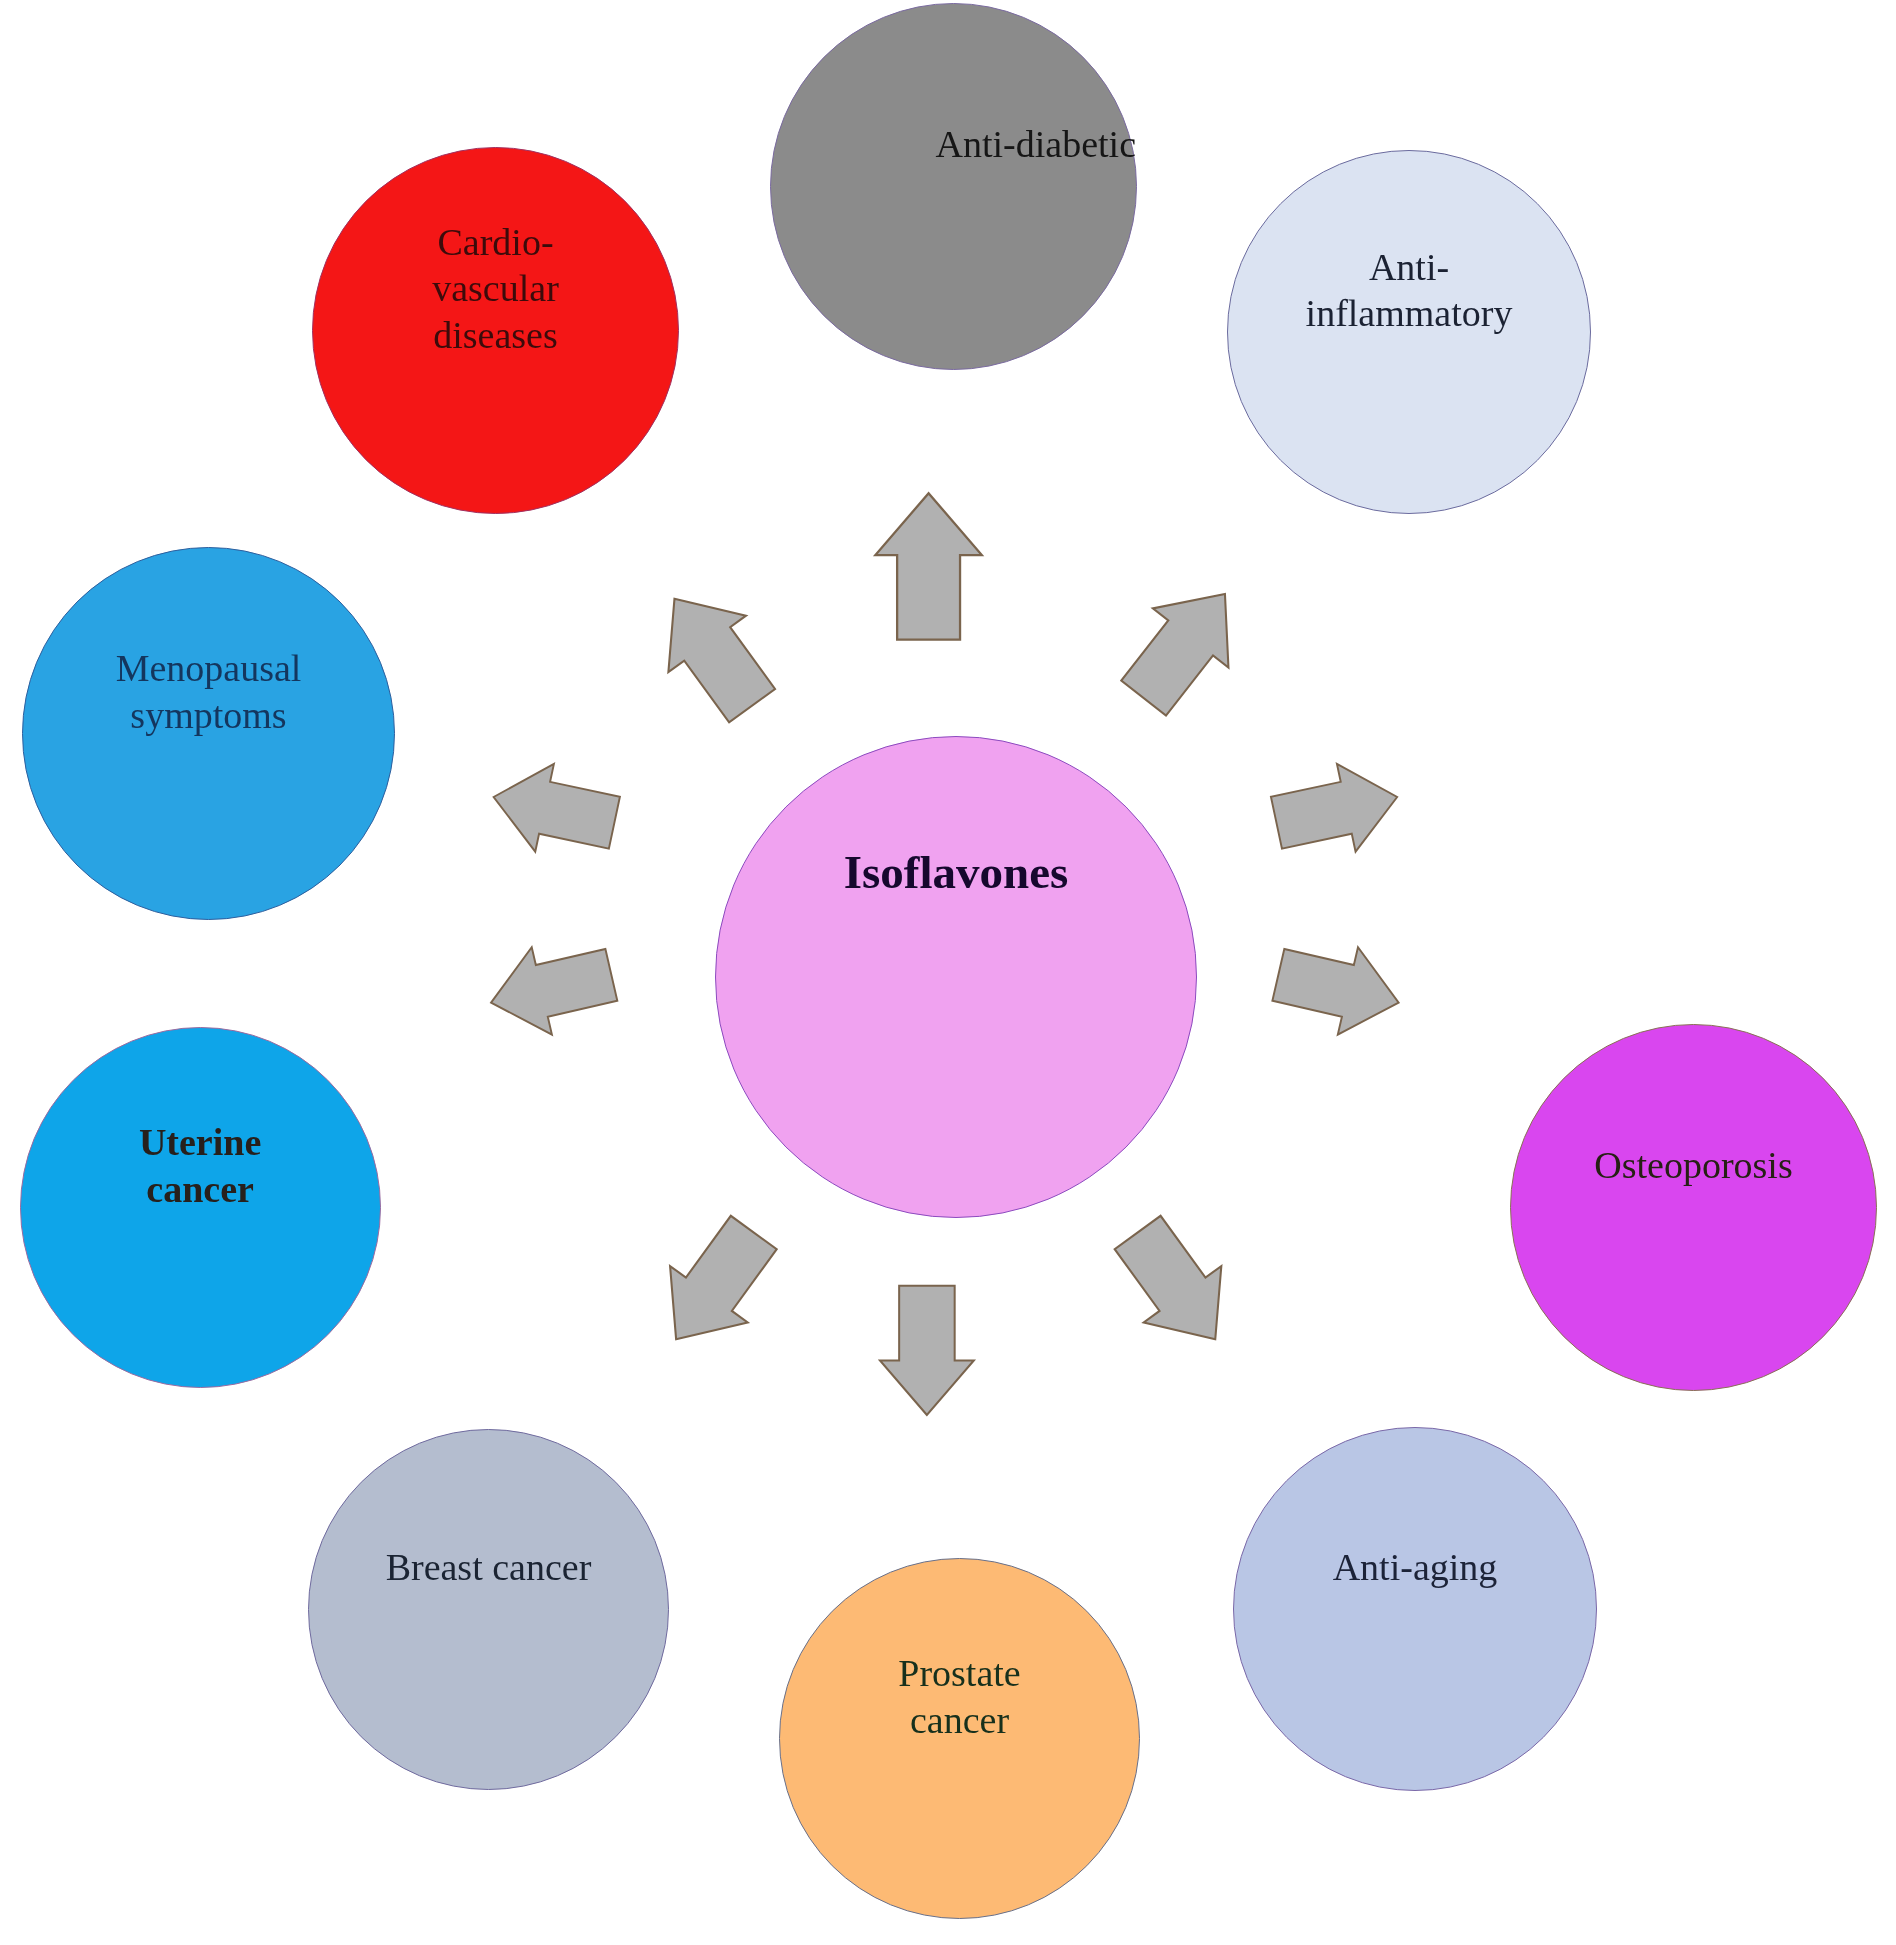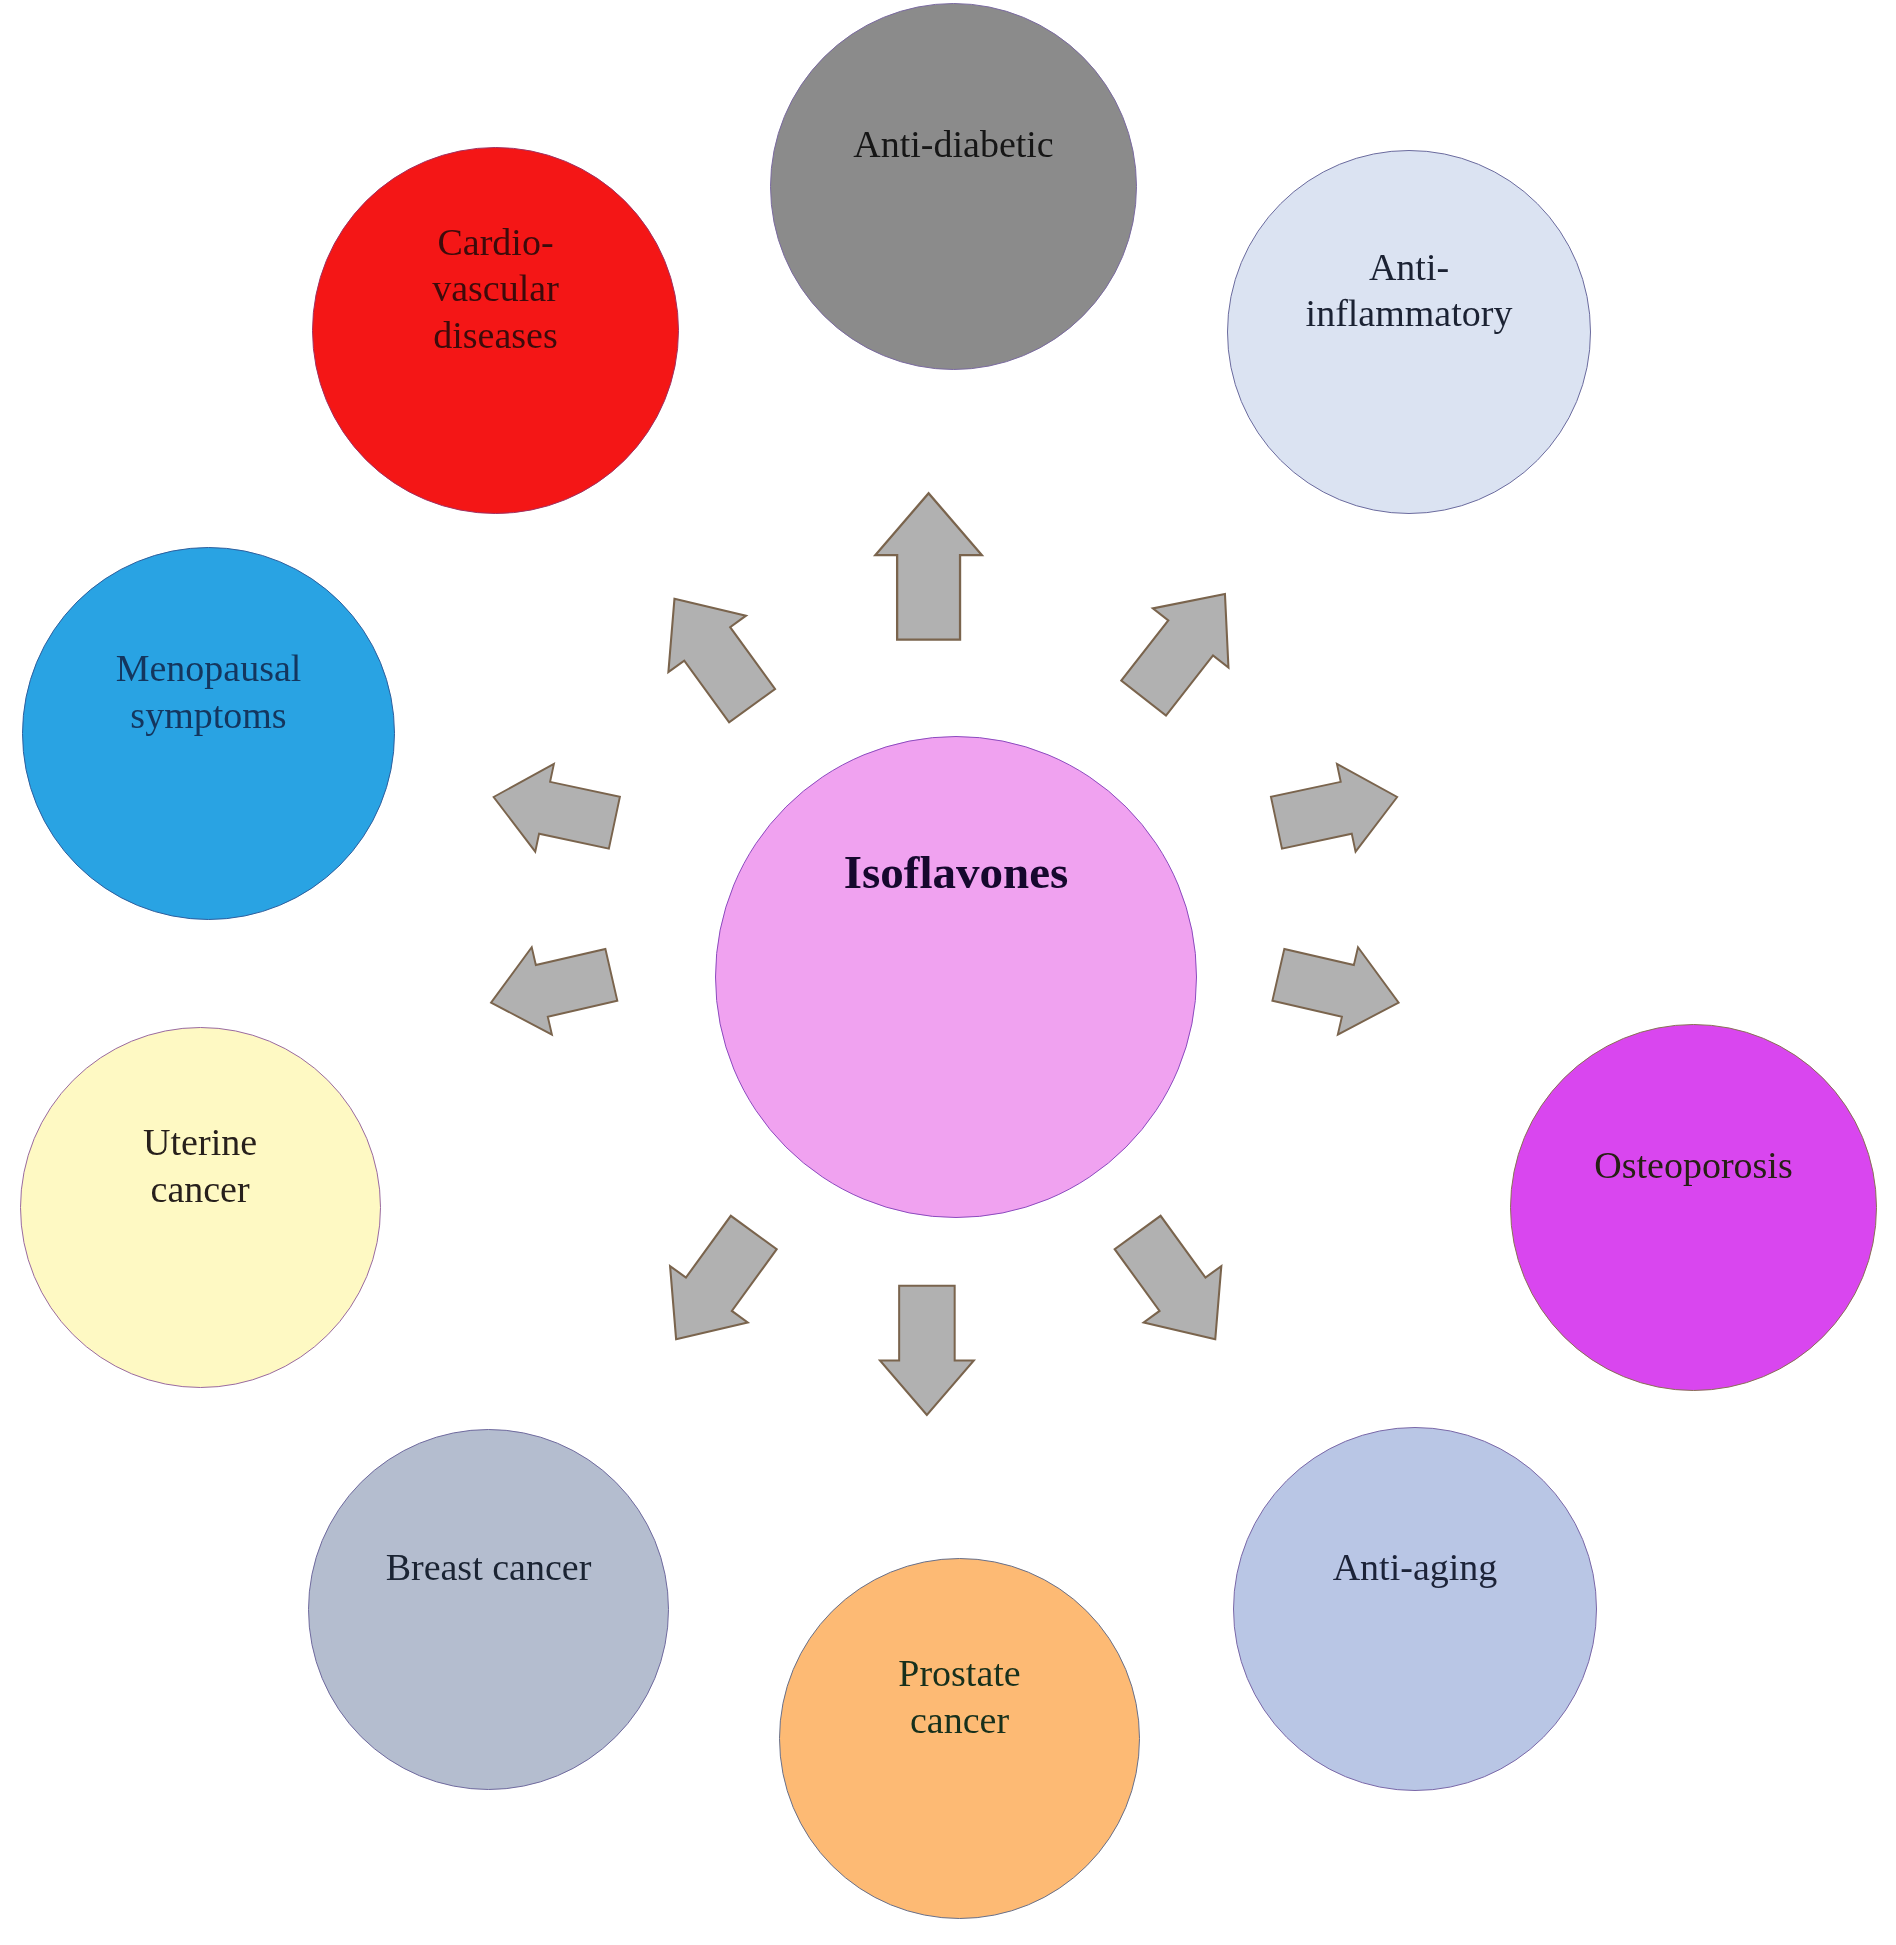--- a/index.html
+++ b/index.html
@@ -38,21 +38,21 @@
     line-height: 1.22;
     transform: translateY(-42px);
   }
   .node.center .lbl {
     font-weight: bold;
     font-size: 47px;
     transform: translateY(-104px);
   }
   
   #n-center { left: 715px; top: 736px; width: 482px; height: 482px; }
-  #n-0 { left: 770px; top: 2.8px;    width: 367px; height: 367px; }
+  #n-0 { left: 770px; top: 2.8px;    width: 367px; height: 367px; justify-content: flex-end; }
   #n-1 { left: 1227px; top: 150px;  width: 364px; height: 364px; }
   #n-2 { left: 1508px; top: 552px;  width: 367px; height: 367px; }
   #n-3 { left: 1510px; top: 1024px; width: 367px; height: 367px; }
   #n-4 { left: 1233px; top: 1427px; width: 364px; height: 364px; }
   #n-5 { left: 779px; top: 1558px; width: 361px; height: 361px; }
   #n-6 { left: 308px;  top: 1429px; width: 361px; height: 361px; }
   #n-7 { left: 19.6px;   top: 1027px; width: 361px; height: 361px; }
   #n-8 { left: 22px;   top: 547px;  width: 373px; height: 373px; }
   #n-9 { left: 312px;  top: 147px;  width: 367px; height: 367px; }
 </style>
@@ -98,21 +98,21 @@
 
   <div class="node" id="n-5" style="background: #fdba74; border-color: rgb(104, 112, 138); color: rgb(23, 48, 28);">
     <span class="lbl">Prostate
 cancer</span>
   </div>
 
   <div class="node" id="n-6" style="background: rgb(180, 189, 207); border-color: rgb(111, 106, 158); color: rgb(27, 36, 51);">
     <span class="lbl">Breast cancer</span>
   </div>
 
-  <div class="node" id="n-7" style="background: #fef9c3; border-color: rgb(154, 106, 160); color: rgb(39, 32, 28);">
+  <div class="node" id="n-7" style="background: #0ea5e9; border-color: rgb(154, 106, 160); color: rgb(39, 32, 28); font-weight: bold;">
     <span class="lbl">Uterine
 cancer</span>
   </div>
 
   <div class="node" id="n-9" style="background: rgb(244, 22, 22); border-color: rgb(160, 48, 96); color: rgb(60, 11, 11);">
     <span class="lbl">Cardio-
 vascular
 diseases</span>
   </div>
 

